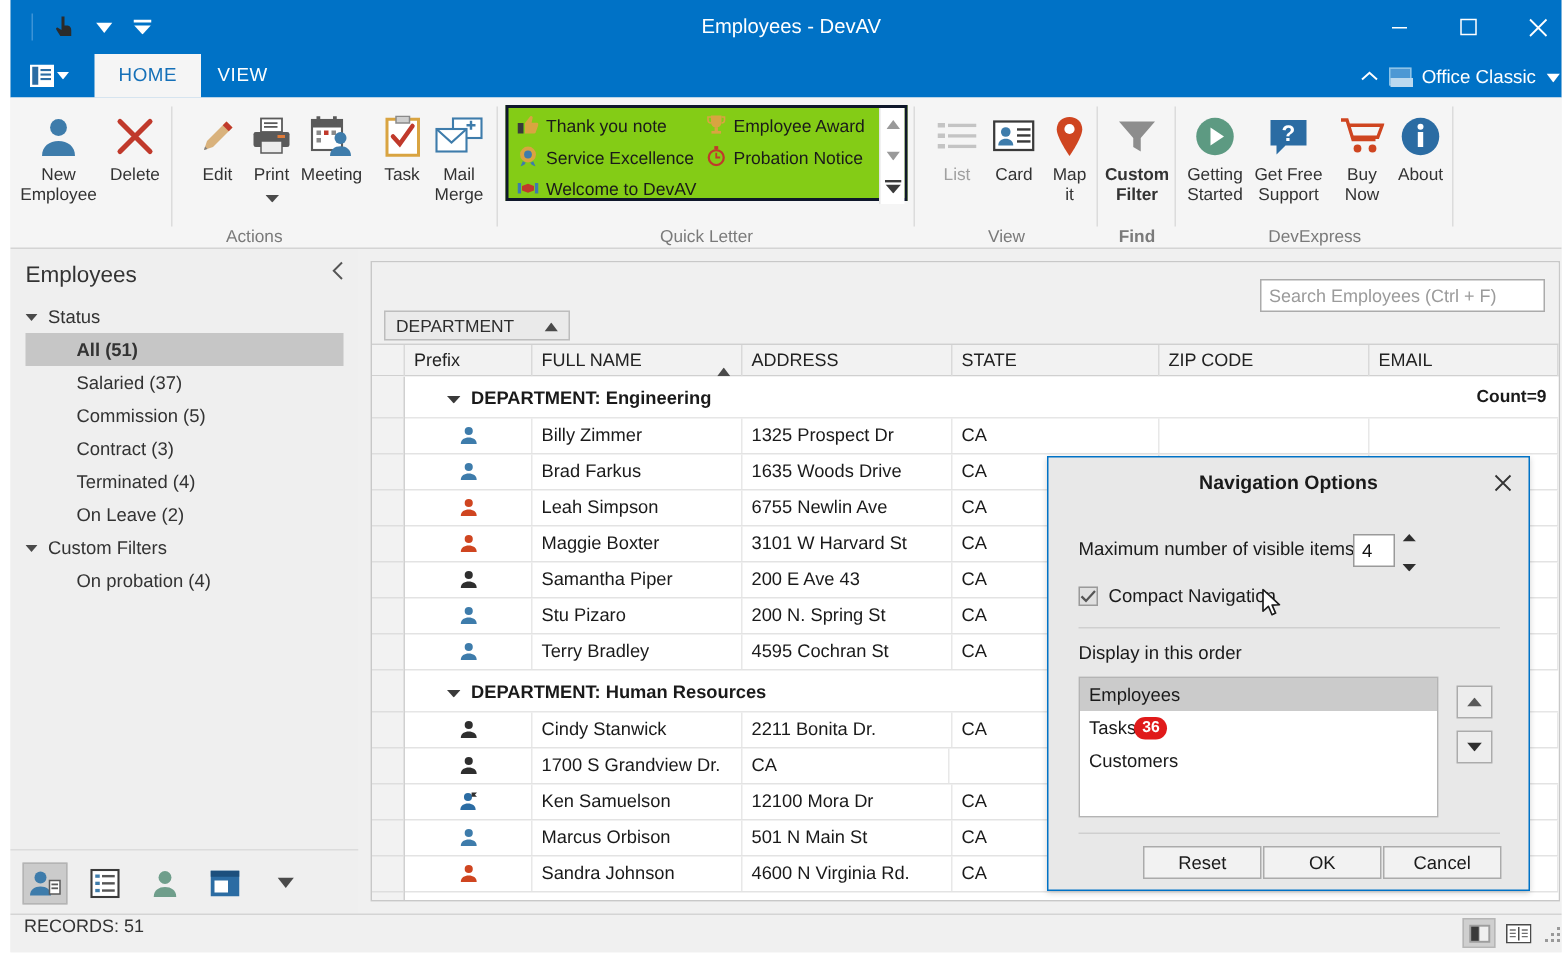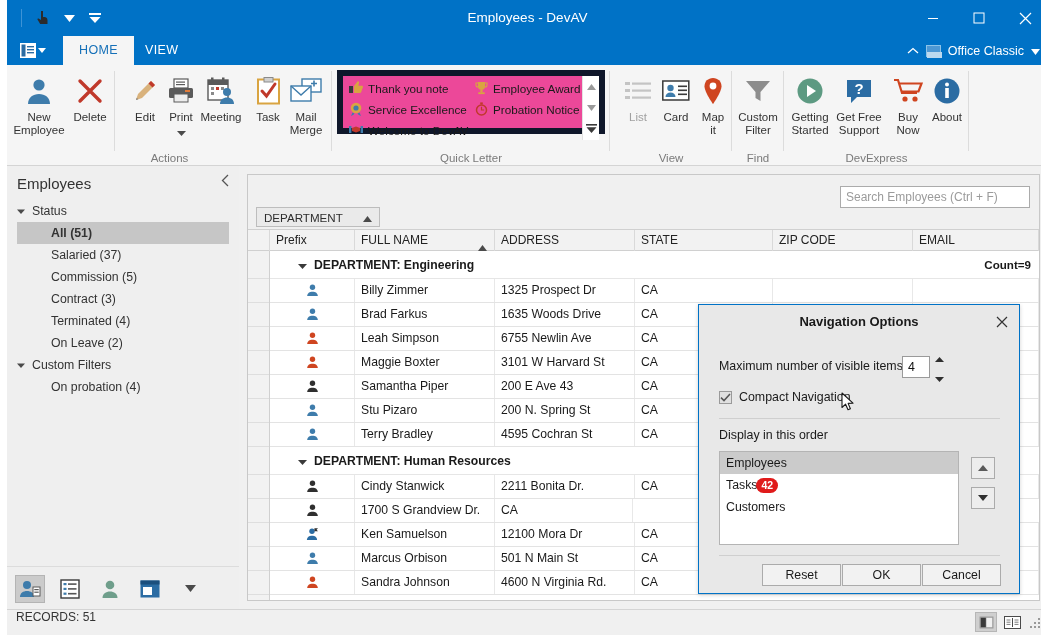--- a/index.html
+++ b/index.html
@@ -62,21 +62,21 @@
     display:flex; flex-direction:column; align-items:center; padding-top:4px;
     font-size:11.5px; color:#333; text-align:center; line-height:13px;
   }
   .bigbtn .ic{ height:34px; display:flex; align-items:center; justify-content:center; margin-bottom:3px;}
   .bigbtn .lbl{ width:58px; }
   .bigbtn.dis{ color:#a0a0a0; }
 
   
   .gallery{
     position:absolute; left:330px; top:70px; width:265px; height:66px;
-    background:#ec4899; border:6px solid #0f172a;
+    background:#84cc16; border:2px solid #0f172a;
   }
   .gl-item{
     position:absolute; height:21px; display:flex; align-items:center; gap:5px;
     font-size:11.7px; color:#1a1a1a; padding-left:4px; white-space:nowrap;
   }
   .gl-scroll{ position:absolute; right:0; top:0; width:17px; height:64px; background:#fff; border-left:1px solid #e3e3e3;}
   .gl-sb{ width:17px; height:21px; display:flex; align-items:center; justify-content:center; color:#888; font-size:8px;}
 
   
   .sidebar{
@@ -510,21 +510,21 @@
               <circle cx="10" cy="9" r="3.4" fill="#fff"></circle>
             </svg>
         </span>
         <span class="lbl">Map</span>
         <span class="lbl">it</span>
       </div>
       <div class="grp-title">View</div>
       <div class="divider"></div>
     </div>
 
-    <div class="grp" style="left:725px; width:52px;">
+    <div class="grp" style="left:725px; width:52px;font-weight:bold;">
       <div class="bigbtn" style="left:0px;">
         <span class="ic">
           <svg width="26" height="24" viewBox="0 0 26 24">
               <path d="M1 2h24l-9.5 11v9l-5-3v-6z" fill="#8d8d8d"></path>
             </svg>
         </span>
         <span class="lbl">Custom</span>
         <span class="lbl">Filter</span>
       </div>
       <div class="grp-title">Find</div>
@@ -923,21 +923,21 @@
 
     <div class="dlg-sep"></div>
     <div class="dlg-row" style="top:123px;">Display in this order</div>
 
     <div class="listbox">
       <div class="lb-item sel">
         <span>Employees</span>
       </div>
       <div class="lb-item">
         <span>Tasks</span>
-        <span class="badge">42</span>
+        <span class="badge">36</span>
       </div>
       <div class="lb-item">
         <span>Customers</span>
       </div>
     </div>
 
     <div class="ordbtn" style="left:272px; top:152px;">
       <svg width="10" height="6" viewBox="0 0 10 6">
           <path d="M5 0 L10 6 H0z" fill="#5a5a5a"></path>
         </svg>

